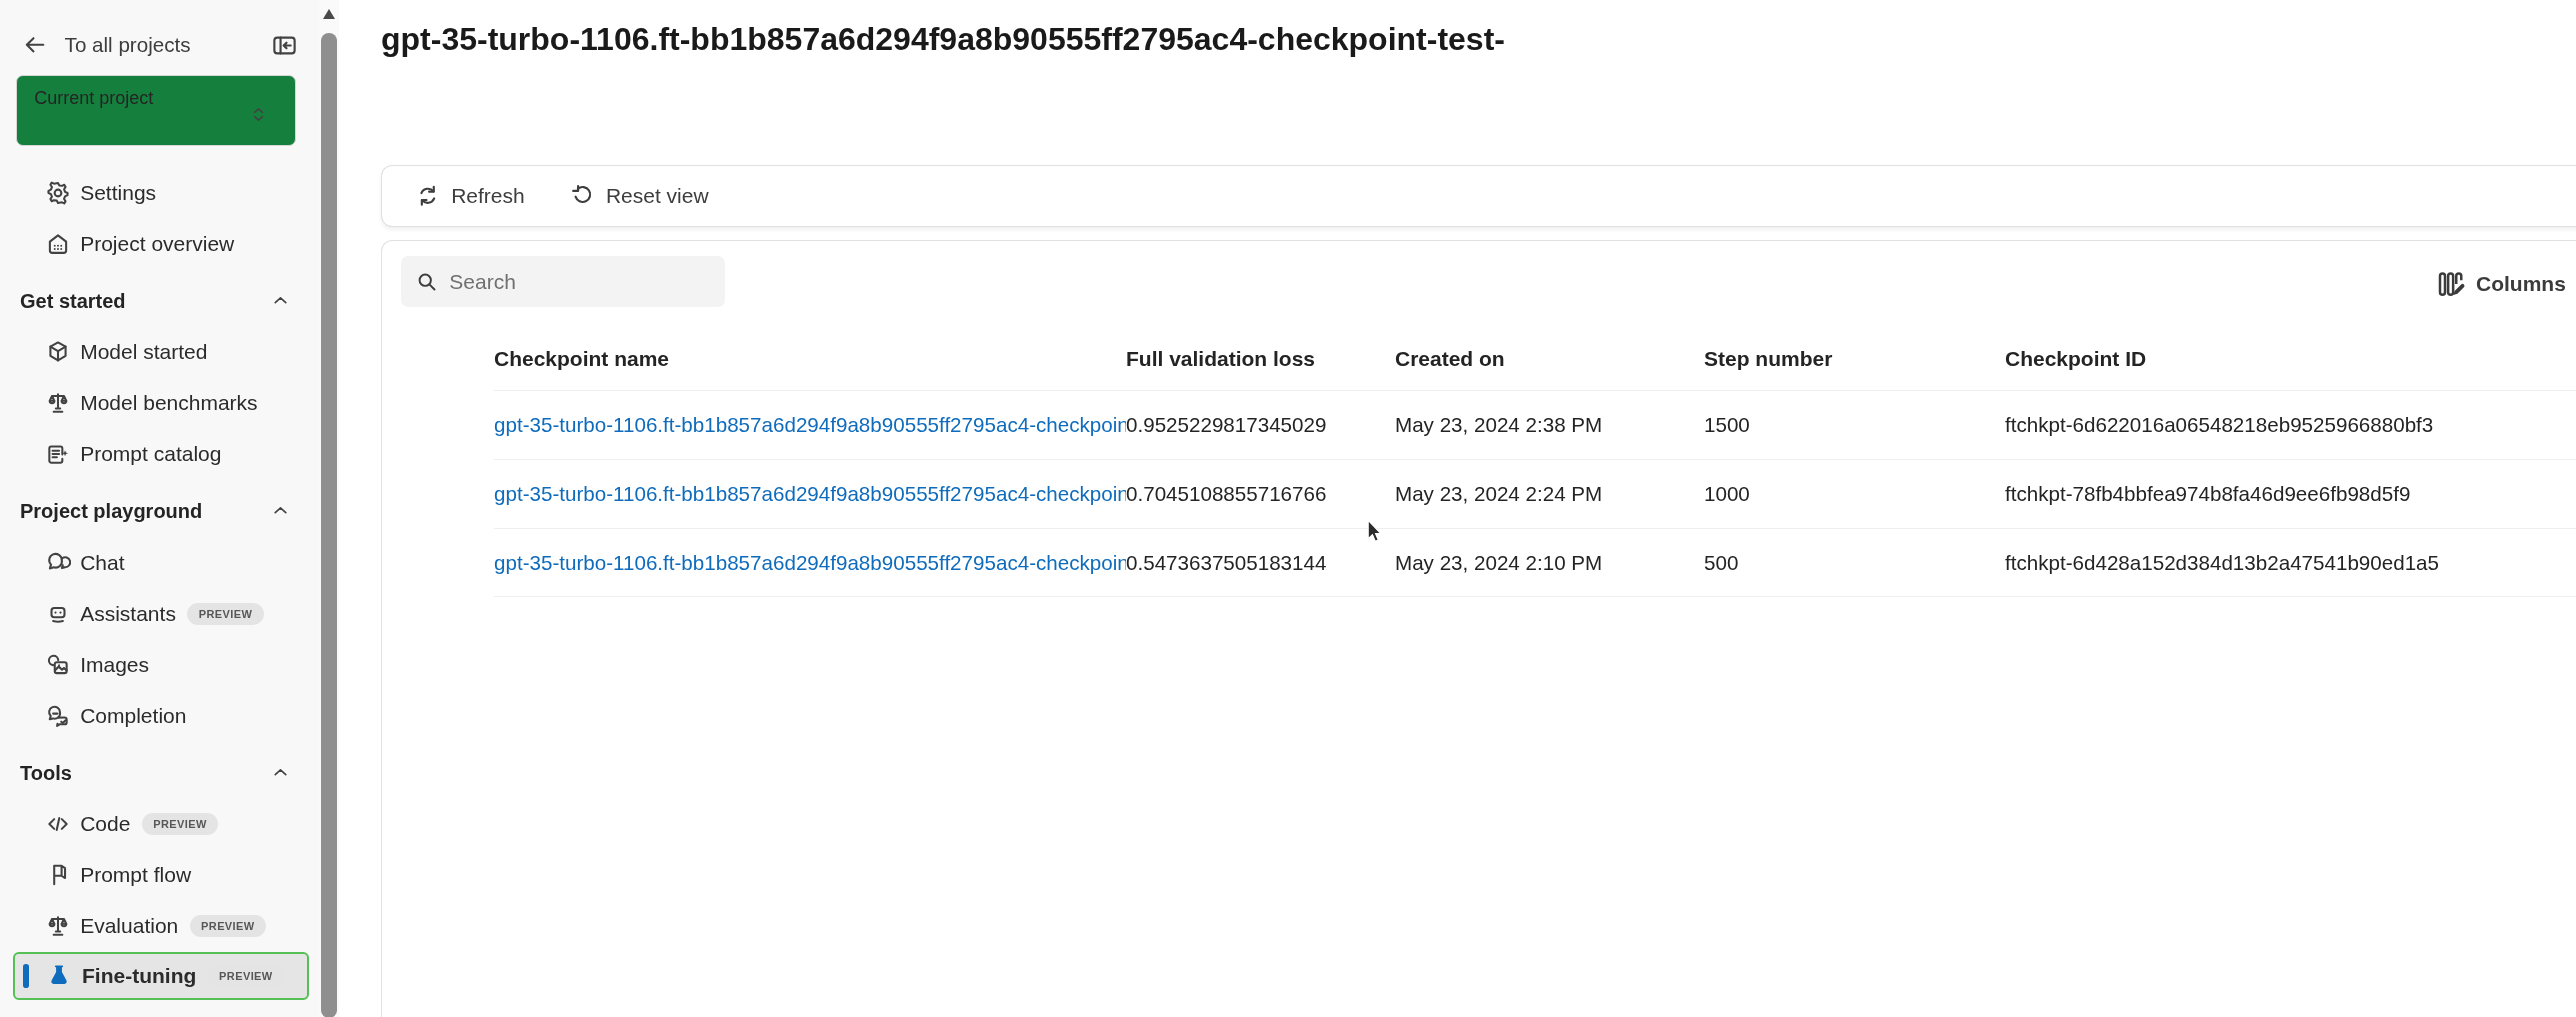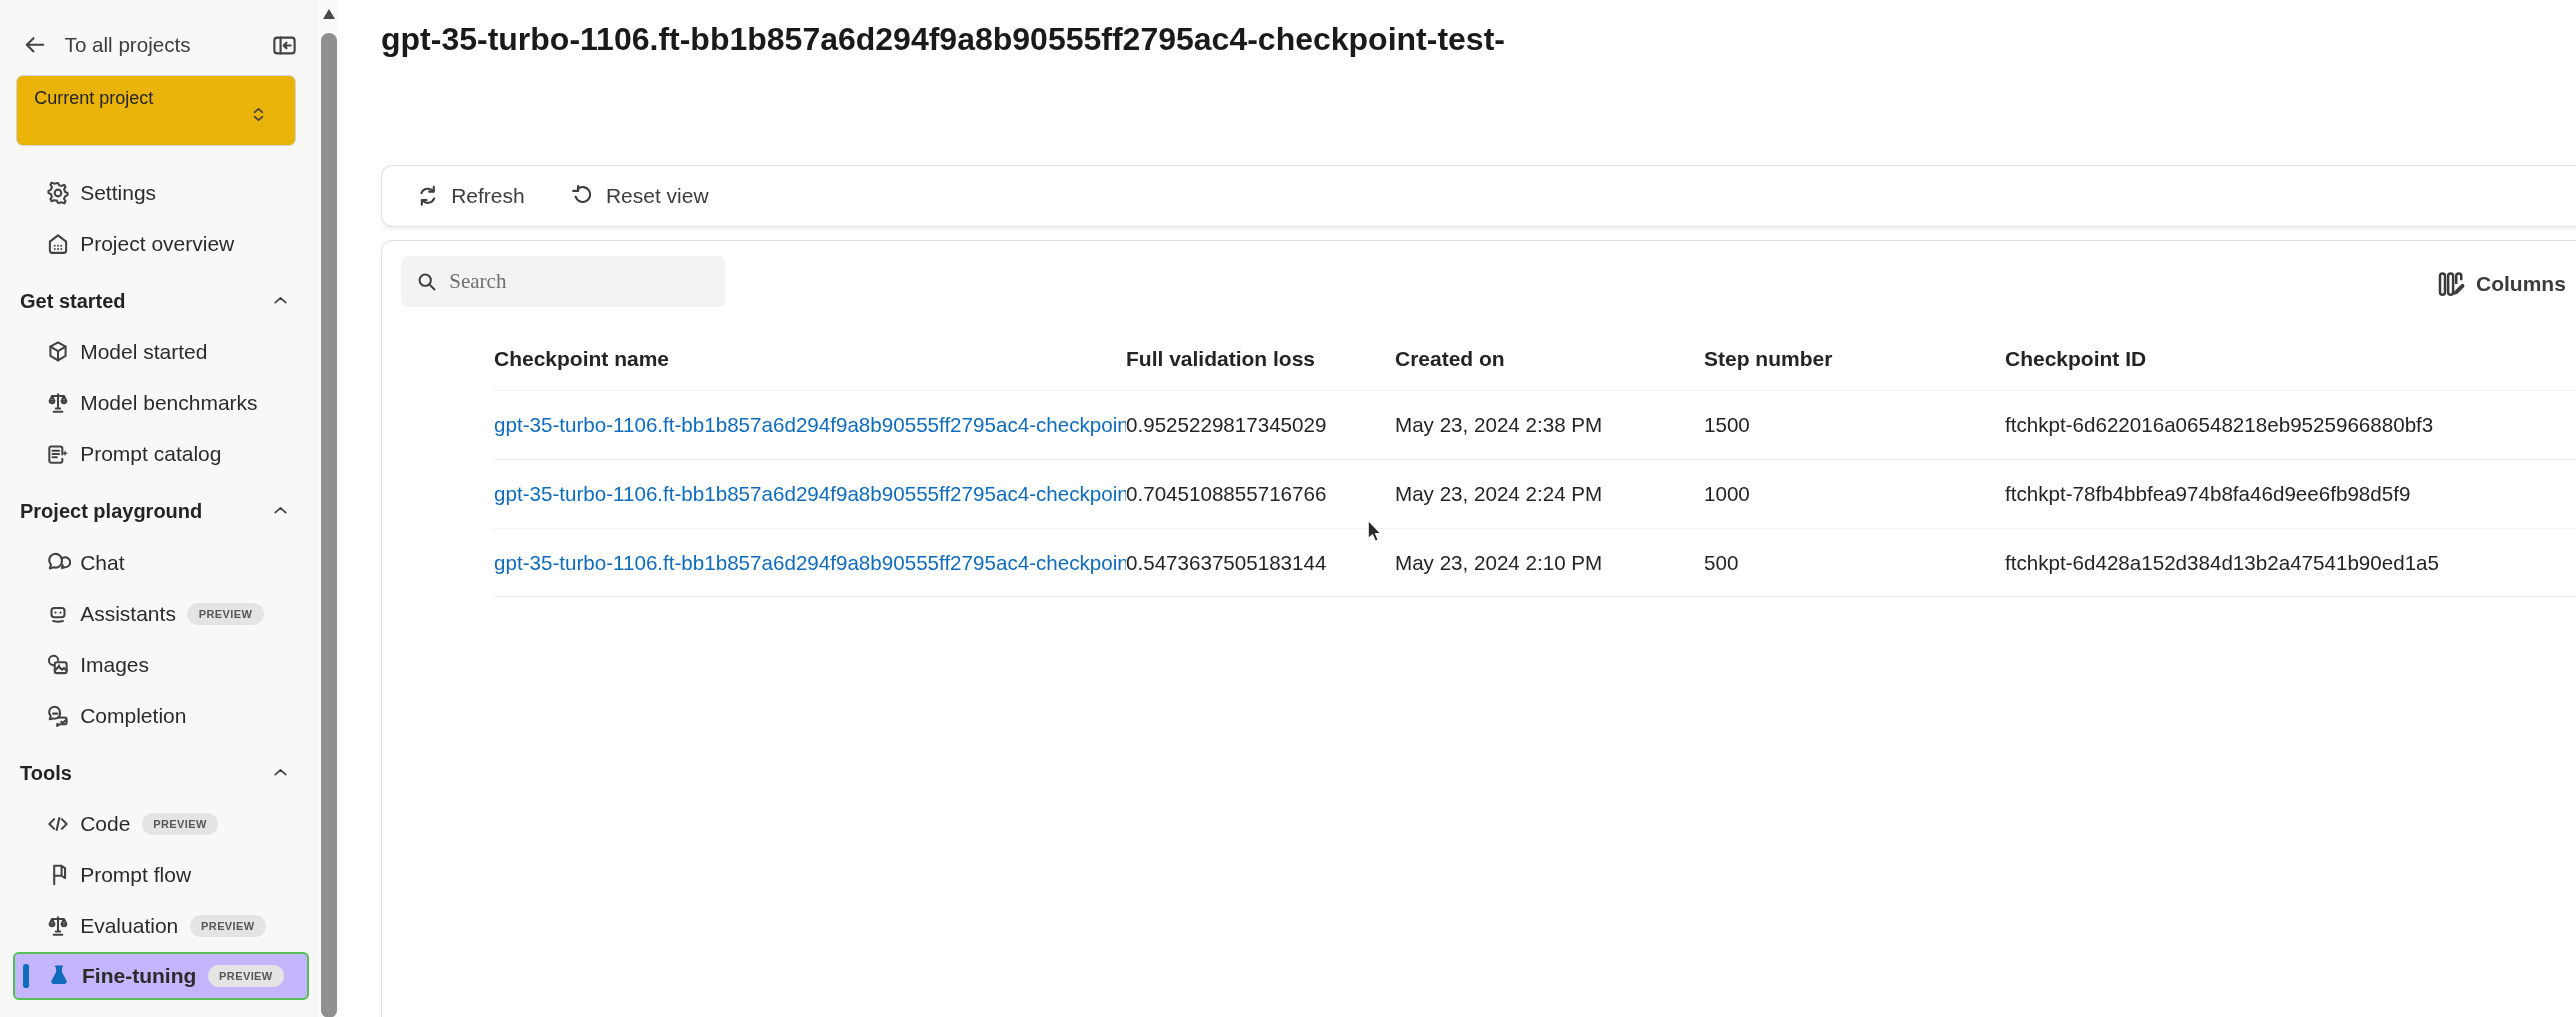--- a/index.html
+++ b/index.html
@@ -5,34 +5,34 @@
   * { margin:0; padding:0; box-sizing:border-box; }
   html,body { width:2576px; height:1018px; overflow:hidden;
     font-family:"Liberation Sans","DejaVu Sans",sans-serif; background:#ffffff; color:#242424; }
 
   
   .sidebar { position:absolute; left:0; top:0; width:319px; height:1018px; background:#f8f8f8; }
   .side-top { display:flex; align-items:center; padding:31px 21px 0 21px; }
   .back-label { font-size:20.6px; color:#3d3d3d; margin-left:15.6px; flex:1; }
   .icon-btn { width:28px; height:28px; display:flex; align-items:center; justify-content:center; cursor:pointer; }
 
-  .project-box { position:relative; margin:15.6px 23px 0 16.3px; height:71px; background:#eab308;
+  .project-box { position:relative; margin:15.6px 23px 0 16.3px; height:71px; background:#15803d;
     border:1.4px solid #d6d6d6; border-radius:7px; cursor:pointer; }
   .project-box .pb-label { position:absolute; left:17px; top:12.8px; font-size:18px; color:#242424; }
   .project-box .pb-chevrons { position:absolute; right:25.6px; top:28px; }
 
   .nav { margin-top:22px; }
   .nav-item { height:51px; display:flex; align-items:center; padding-left:44px; cursor:pointer; }
   .nav-item .nicon { width:27px; height:27px; display:flex; align-items:center; justify-content:center; flex:0 0 27px; }
   .nav-item .nlabel { font-size:21px; color:#2b2b2b; margin-left:9.2px; white-space:nowrap; }
   .section-header { height:51px; margin-top:6.4px; display:flex; align-items:center; padding:0 28px 0 20px; cursor:pointer; }
   .section-header .stitle { font-size:20px; font-weight:700; color:#242424; flex:1; }
   .badge { margin-left:11.4px; background:#e4e4e4; color:#575757; font-size:11px; font-weight:600;
     letter-spacing:0.4px; padding:5px 11.4px; border-radius:14px; white-space:nowrap; }
-  .nav-item.selected { margin-left:12.8px; width:296px; height:48px; background:#c4b5fd;
+  .nav-item.selected { margin-left:12.8px; width:296px; height:48px; background:#e5e5e5;
     border:2.1px solid #55c155; border-radius:5.7px; padding-left:31px; position:relative; }
   .nav-item.selected .nlabel { font-weight:700; }
   .sel-pill { position:absolute; left:8.5px; top:50%; transform:translateY(-50%);
     width:5.7px; height:24px; border-radius:2.8px; background:#0f6cbd; }
 
   
   .vscroll { position:absolute; left:319px; top:0; width:20px; height:1018px; background:#fafafa; }
   .vscroll .arrow-up { position:absolute; left:3.5px; top:9.2px; width:0; height:0;
     border-left:6.4px solid transparent; border-right:6.4px solid transparent; border-bottom:10.6px solid #4a4a4a; }
   .vscroll .thumb { position:absolute; left:2.1px; top:33px; width:15.6px; height:985px; background:#8f8f8f; border-radius:7.8px; }
@@ -55,21 +55,21 @@
     box-shadow:0 2.1px 4.3px rgba(0,0,0,.06); display:flex; align-items:center; padding-left:33px; }
   .tb-btn { display:flex; align-items:center; cursor:pointer; margin-right:45px; }
   .tb-btn .tb-label { font-size:21px; color:#3d3d3d; margin-left:10.6px; white-space:nowrap; }
 
   .content-card { position:absolute; left:42px; top:240px; width:2209px; height:795px; background:#ffffff;
     border:1.4px solid #e1e1e1; border-right:none; border-bottom:none; border-radius:11.4px 0 0 0; }
 
   .search-box { position:absolute; left:18.5px; top:15px; width:324px; height:51px; background:#f3f3f3;
     border-radius:7px; display:flex; align-items:center; padding-left:14px; }
   .search-box input { border:none; outline:none; background:transparent; font-size:21px;
-    font-family:Liberation Serif, serif; color:#c2410c; margin-left:11.4px; width:248px; }
+    font-family:Liberation Sans, sans-serif; color:#c2410c; margin-left:11.4px; width:248px; }
   .search-box input::placeholder { color:#707070; }
 
   .columns-btn { position:absolute; left:2054px; top:28px; display:flex; align-items:center; cursor:pointer; }
   .columns-btn .col-label { font-size:21px; font-weight:600; color:#3b3b3b; margin-left:10px; }
 
   .thead { position:absolute; left:112px; right:7px; top:87px; height:62px; display:grid;
     grid-template-columns:632px 269px 309px 301px auto; align-items:center; }
   .th { font-size:21px; font-weight:700; color:#242424; white-space:nowrap; overflow:hidden; }
 
   .tbody { position:absolute; left:0; right:0; top:149px; }

